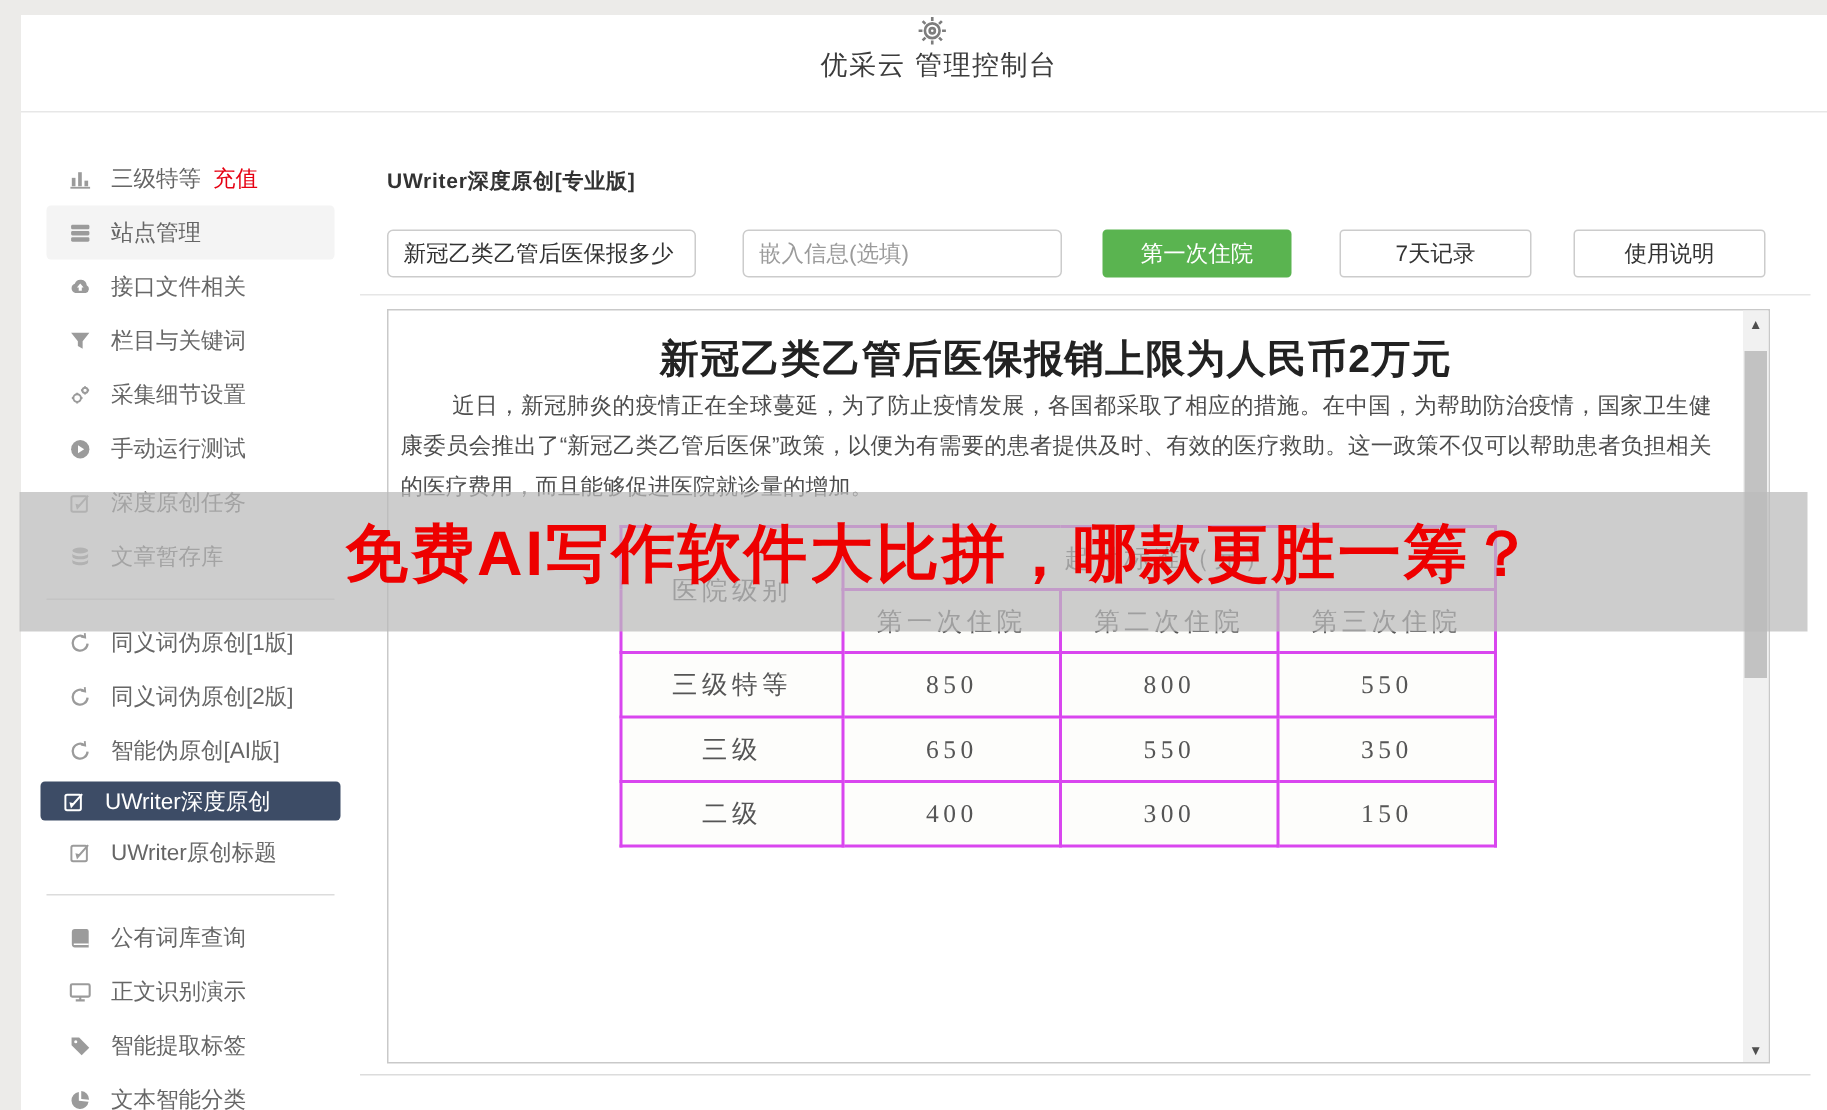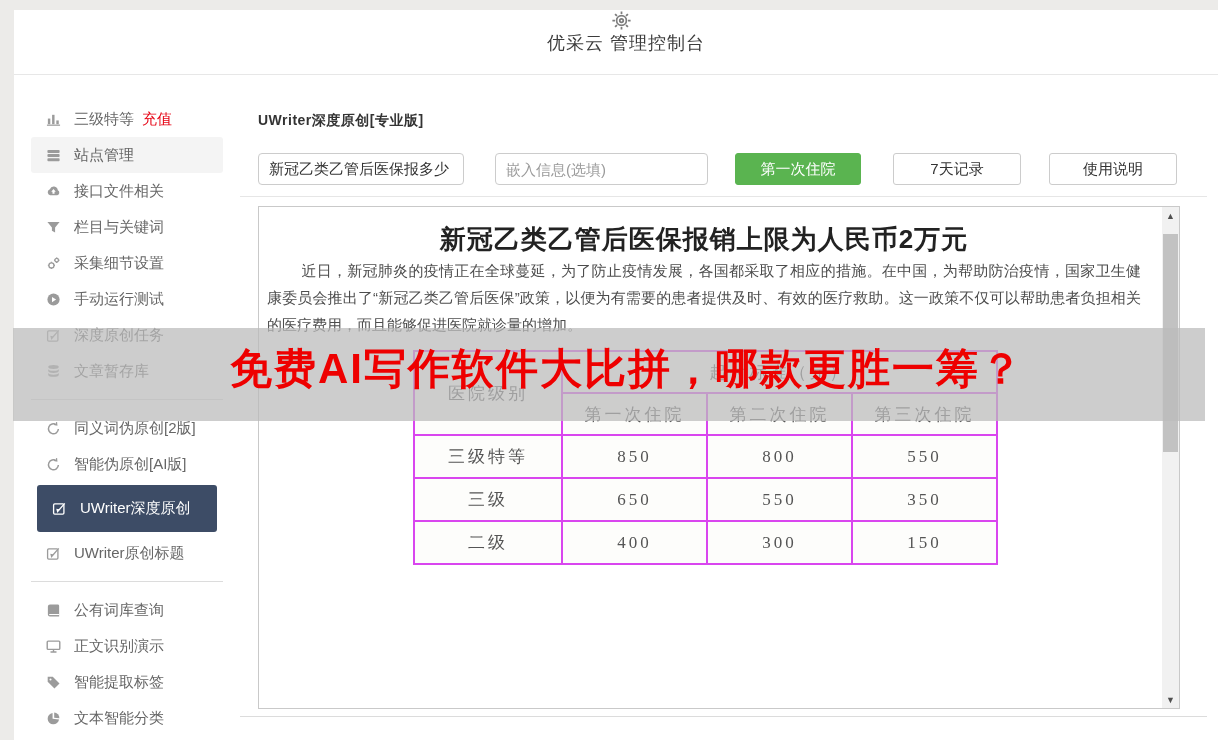--- a/index.html
+++ b/index.html
@@ -16,21 +16,21 @@
   
   .layout { display:flex; height:675px; }
   .sidebar { width:226px; flex:0 0 226px; padding-top:26px; }
   .content { flex:1; padding-left:18px; position:relative; }
 
   
   .side-item { height:36px; margin:0 17px; padding-left:14px; display:flex; align-items:center;
     font-size:15px; color:#666; cursor:pointer; border-radius:3px; white-space:nowrap; }
   .side-item .ic { width:16px; height:16px; margin-right:13px; color:#9b9b9b; display:flex; align-items:center; justify-content:center; flex:0 0 16px; }
   .side-item.hovered { background:#f4f4f4;text-align:right; }
-  .side-item.selected { background:#3d4c66; color:#fff; height:47px; margin:3px 23px; }
+  .side-item.selected { background:#3d4c66; color:#fff; height:26px; margin:3px 13px; }
   .side-item.selected .ic { color:#fff; }
   .side-badge { color:#e60012; margin-left:8px; }
   .side-divider { border-top:1px solid #dcdcdc; margin:10px 17px; }
 
   
   .page-title { font-size:14px; font-weight:bold; color:#333; margin-top:37px; letter-spacing:.5px; }
   .controls { display:flex; align-items:center; margin-top:23px; height:32px; }
   .ctl-input { height:32px; border:1px solid #ccc; border-radius:4px; padding:0 10px; font-size:15px; color:#333;
     font-family:"Liberation Sans","DejaVu Sans",sans-serif; outline:none; }
   .ctl-input::placeholder { color:#9b9b9b; }
@@ -179,20 +179,29 @@
             <ellipse cx="8" cy="3.2" rx="5.6" ry="2.1"></ellipse>
             <path d="M2.4 5.2c0 1.2 2.5 2.1 5.6 2.1s5.6-.9 5.6-2.1v2.2c0 1.2-2.5 2.1-5.6 2.1s-5.6-.9-5.6-2.1z"></path>
             <path d="M2.4 9.4c0 1.2 2.5 2.1 5.6 2.1s5.6-.9 5.6-2.1v2.2c0 1.2-2.5 2.1-5.6 2.1s-5.6-.9-5.6-2.1z"></path>
           </svg>
         </span>
         <span>文章暂存库</span>
       </div>
 
       <div class="side-divider"></div>
 
+      <div class="side-item">
+        <span class="ic">
+          <svg width="15" height="15" viewBox="0 0 16 16" fill="none" stroke="currentColor" stroke-width="1.6">
+            <path d="M13.2 8.6A5.3 5.3 0 1 1 11 4"></path>
+              <path d="M11.2 1.2l.3 3.1-3-.6" stroke-width="1.3"></path>
+          </svg>
+        </span>
+        <span>同义词伪原创[1版]</span>
+      </div>
 
       <div class="side-item">
         <span class="ic">
           <svg width="15" height="15" viewBox="0 0 16 16" fill="none" stroke="currentColor" stroke-width="1.6">
             <path d="M13.2 8.6A5.3 5.3 0 1 1 11 4"></path>
               <path d="M11.2 1.2l.3 3.1-3-.6" stroke-width="1.3"></path>
           </svg>
         </span>
         <span>同义词伪原创[2版]</span>
       </div>

